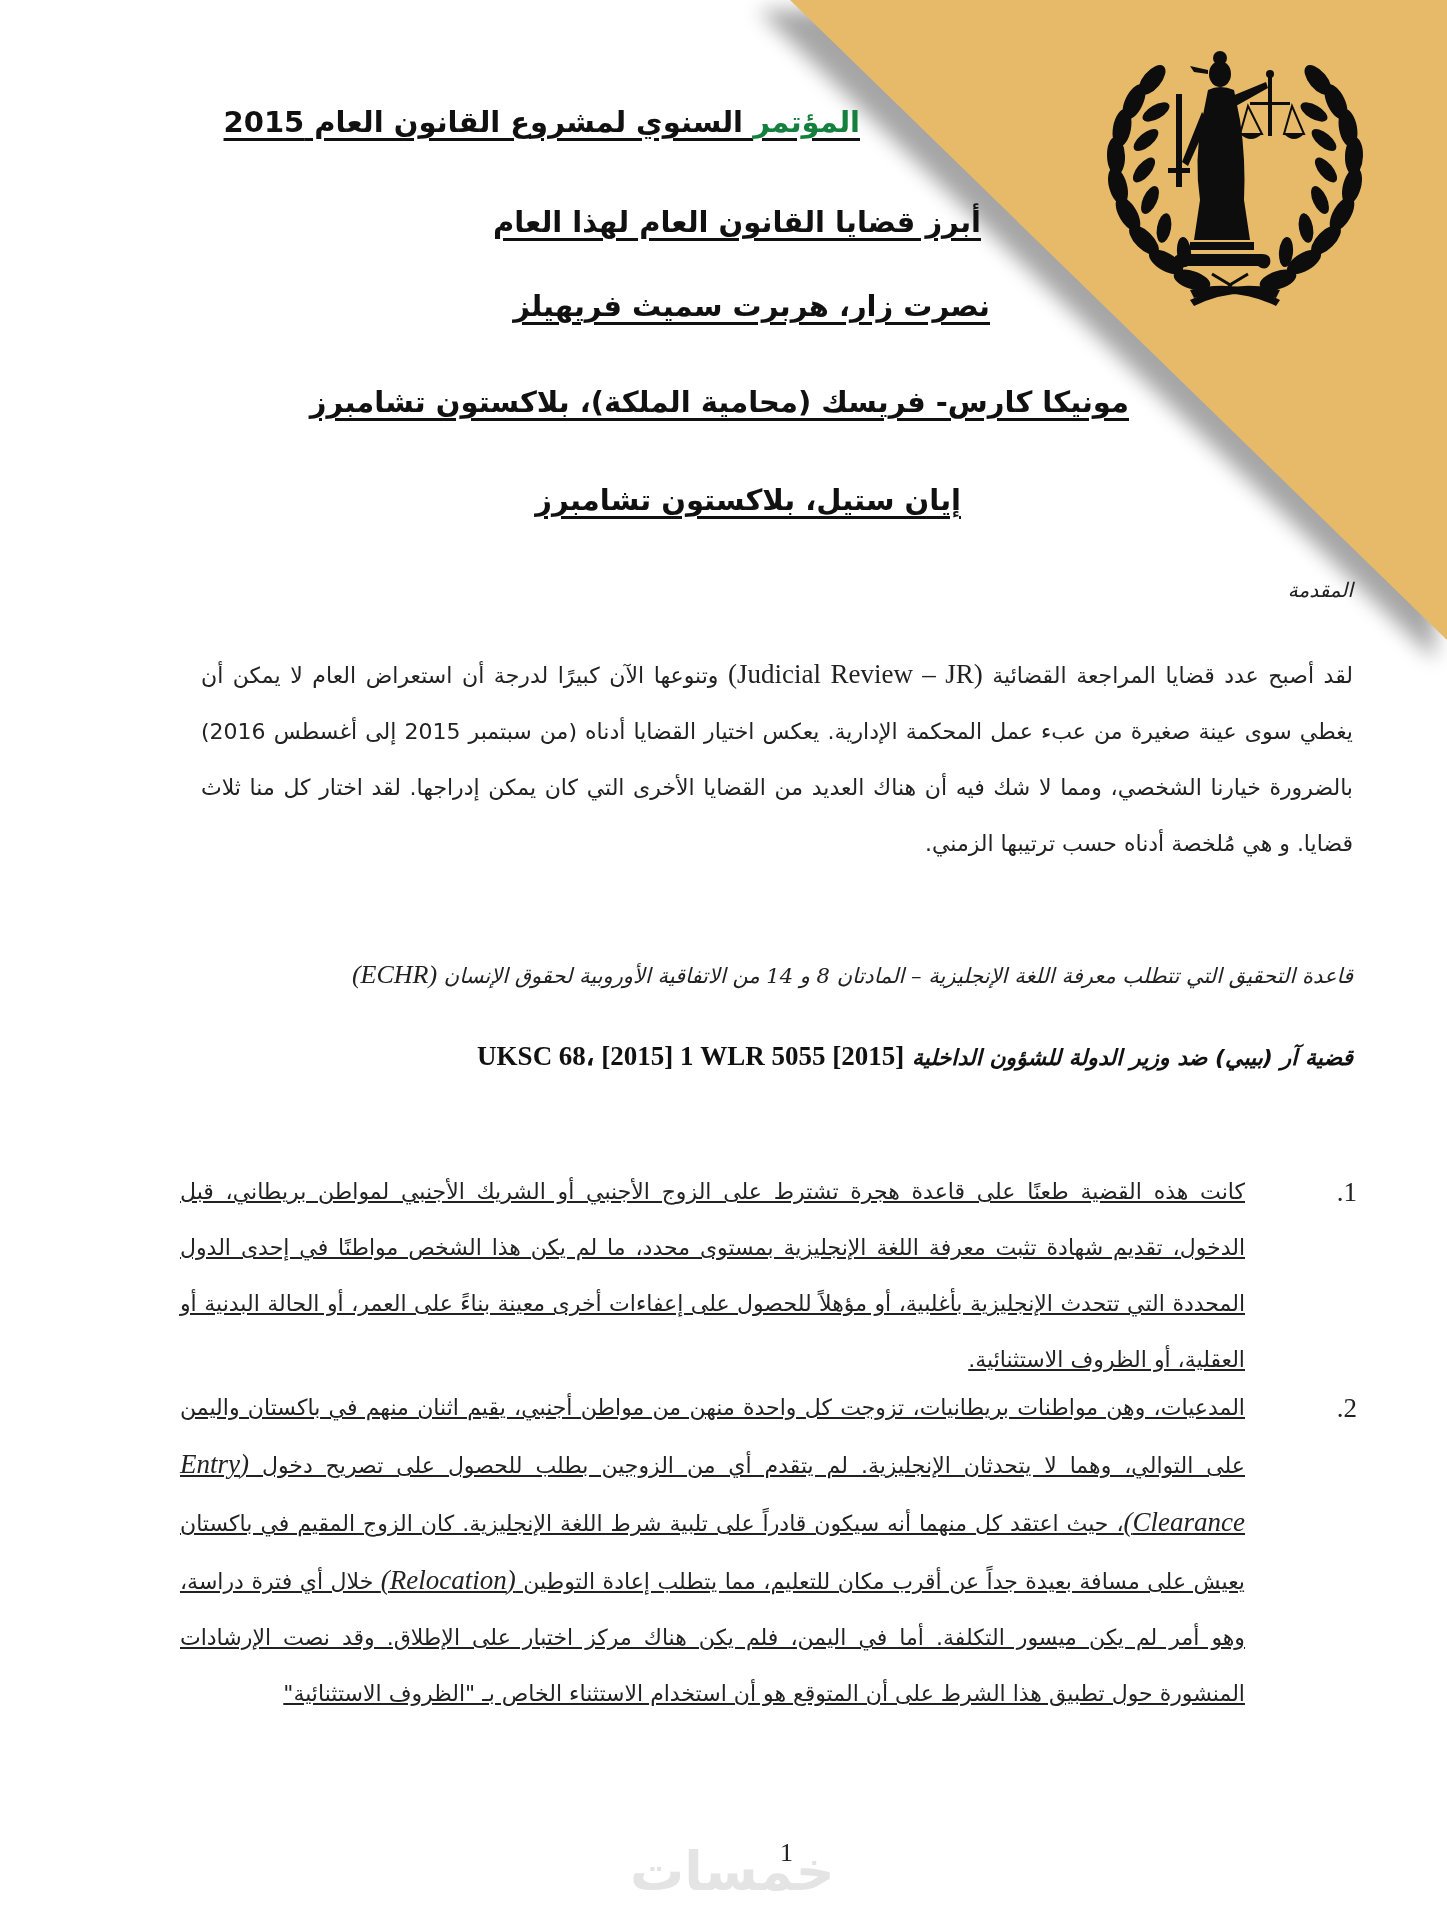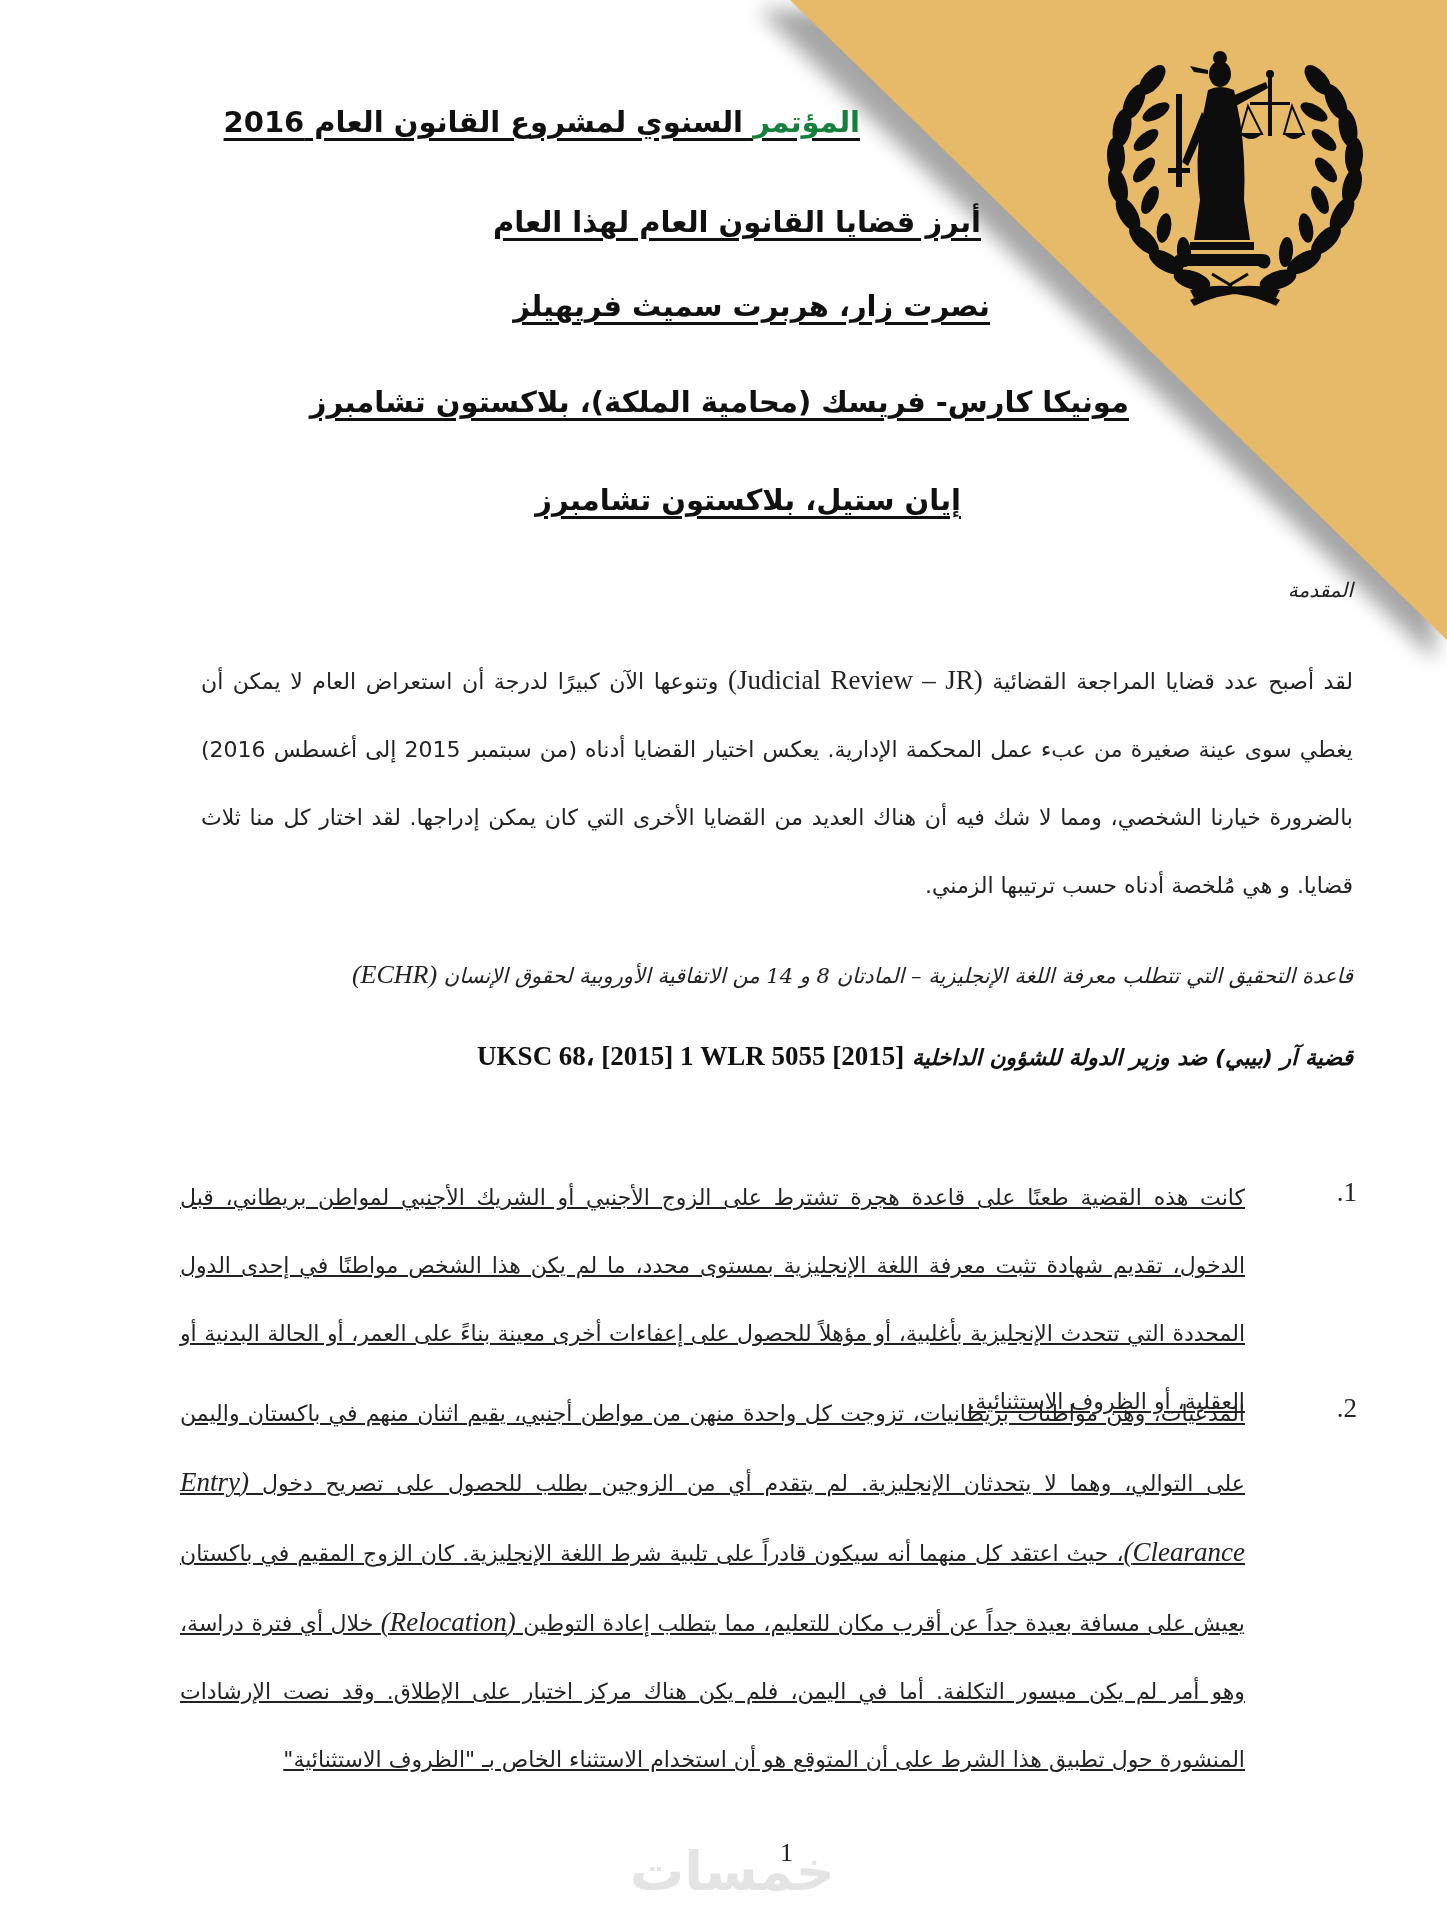--- a/index.html
+++ b/index.html
@@ -23,21 +23,21 @@
     text-decoration-thickness: 3px; text-underline-offset: 6px; white-space: nowrap;
     direction: rtl; font-family: "DejaVu Sans", sans-serif; color: #111;
   }
   .title .gold { color: #15803d; }
   .intro-head {
     position: absolute; right: 94px; top: 578px; font-style: italic; font-size: 20px;
     direction: rtl; color: #222;
   }
   .para {
     position: absolute; direction: rtl; text-align: justify; text-align-last: right;
-    font-size: 22px; line-height: 68px; color: #222;
+    font-size: 22px; line-height: 56px; color: #222;
     font-family: "DejaVu Sans", sans-serif;
   }
   .para .en { font-family: "Liberation Serif", "DejaVu Serif", serif; font-size: 27px; }
   .para .en-i { font-family: "Liberation Serif", "DejaVu Serif", serif; font-size: 27px; font-style: italic; }
   .section-head {
     position: absolute; right: 94px; top: 960px; direction: rtl; font-style: italic;
     font-size: 21px; color: #222; white-space: nowrap;
     font-family: "DejaVu Serif", serif;
   }
   .section-head .en { font-family: "Liberation Serif", serif; font-size: 26px; }
@@ -144,21 +144,21 @@
     <rect x="100" y="202" width="64" height="8"></rect>
     <path d="M92 214 L172 214 Q182 214 180 224 Q176 232 168 226 L96 226 Q88 232 84 224 Q82 214 92 214 Z"></path>
 
     <path d="M122 234 L142 246 M158 234 L138 246" stroke="#0d0d0d" stroke-width="3"></path>
   </g>
 </svg>
 
 <div class="page">
 
   <div class="title" style="right:587px; top:105px;">
-    <span class="gold">المؤتمر</span><span> السنوي لمشروع القانون العام 2016</span>
+    <span class="gold">المؤتمر</span><span> السنوي لمشروع القانون العام 2015</span>
   </div>
 
   <div class="title" style="right:466px; top:205px;">أبرز قضايا القانون العام لهذا العام</div>
   <div class="title" style="right:457px; top:289px;">نصرت زار، هربرت سميث فريهيلز</div>
   <div class="title" style="right:318px; top:385px;">مونيكا كارس- فريسك (محامية الملكة)، بلاكستون تشامبرز</div>
   <div class="title" style="right:486px; top:483px;">إيان ستيل، بلاكستون تشامبرز</div>
 
   <div class="intro-head">المقدمة</div>
 
   <div class="para" style="right:94px; top:646px; width:1152px;">

